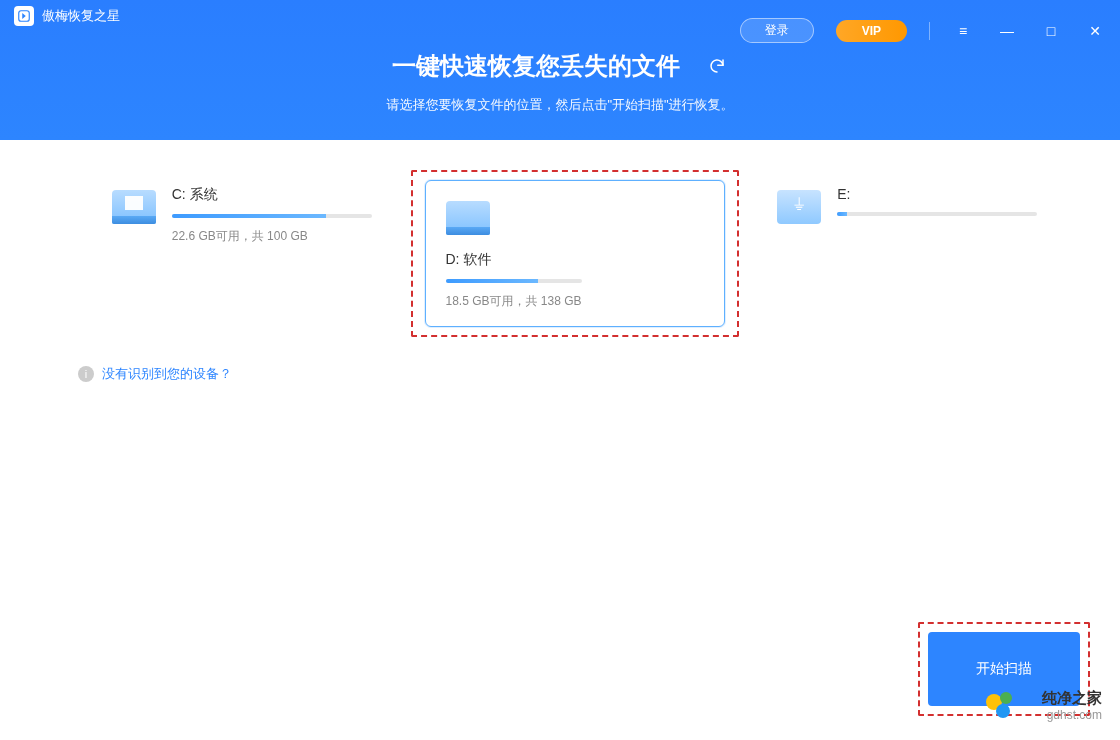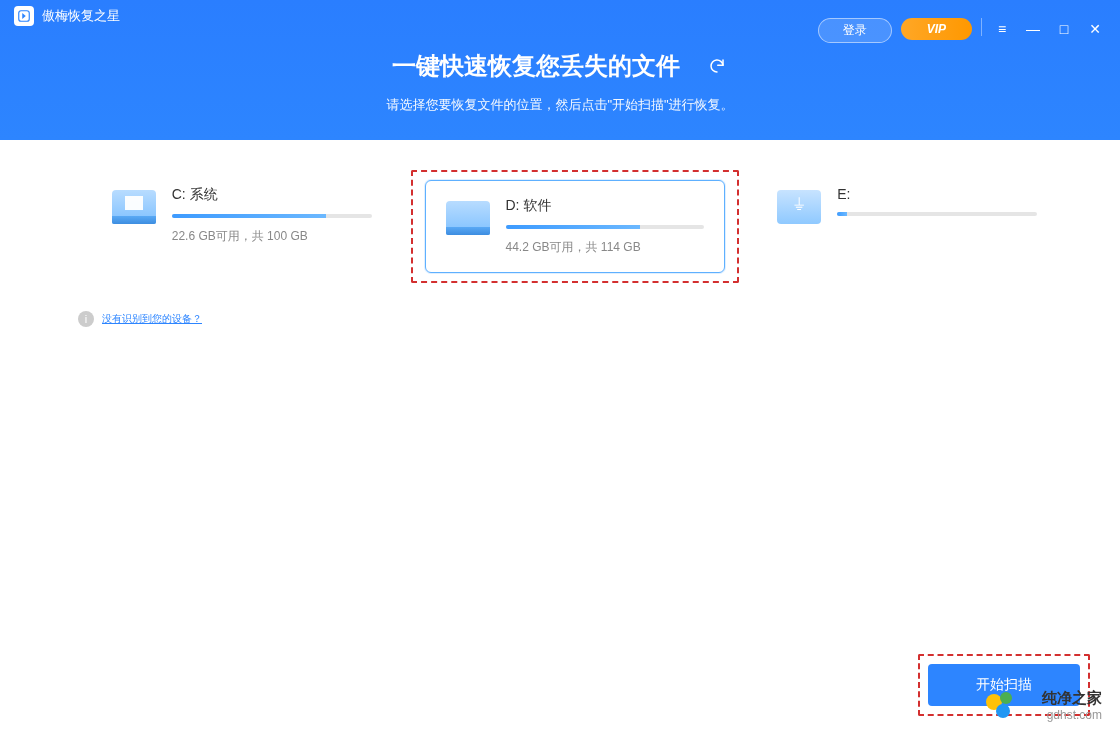--- a/index.html
+++ b/index.html
@@ -3,59 +3,59 @@
 <meta charset="utf-8">
 <style>
 * { margin: 0; padding: 0; box-sizing: border-box; font-family: "Microsoft YaHei", Arial, sans-serif; }
 body { width: 1120px; height: 740px; background: #fff; overflow: hidden; position: relative; }
 
 .header { height: 140px; background: linear-gradient(180deg, #2a7eff 0%, #2d85ff 100%); color: #fff; position: relative; }
 .titlebar { display: flex; align-items: center; padding: 8px 14px; height: 32px; }
 .logo { width: 20px; height: 20px; background: #fff; border-radius: 4px; display: flex; align-items: center; justify-content: center; margin-right: 8px; }
 .logo svg { width: 14px; height: 14px; }
 .app-name { font-size: 13px; font-weight: 500; }
-.titlebar-right { margin-left: auto; display: flex; align-items: flex-start; gap: 9px; margin-top: 29px; }
+.titlebar-right { margin-left: auto; display: flex; align-items: center; gap: 22px; margin-top: 29px; }
 .login-btn { background: rgba(255,255,255,0.15); border: 1px solid rgba(255,255,255,0.5); color: #fff; border-radius: 14px; padding: 3px 24px; font-size: 12px; cursor: pointer; }
-.vip-btn { background: linear-gradient(90deg, #ffa726, #ff9800); border: none; color: #fff; border-radius: 14px; padding: 4px 26px; font-size: 12px; font-weight: bold; cursor: pointer; font-style: italic; }
+.vip-btn { background: linear-gradient(90deg, #ffa726, #ff9800); border: none; color: #fff; border-radius: 14px; padding: 4px 26px; font-size: 12px; font-weight: bold; cursor: pointer; }
 .sep { width: 1px; height: 18px; background: rgba(255,255,255,0.4); }
 .win-ctrl { width: 22px; height: 22px; display: flex; align-items: center; justify-content: center; cursor: pointer; color: #fff; font-size: 14px; }
 
 .hero { text-align: center; padding-top: 18px; }
 .hero-title { font-size: 24px; font-weight: 600; display: inline-flex; align-items: center; gap: 26px; }
 .refresh-icon { width: 22px; height: 22px; display: inline-flex; align-items: center; justify-content: center; cursor: pointer; }
 .hero-sub { font-size: 13px; margin-top: 14px; opacity: 0.95; }
 
 .content { padding: 30px 0 0 0; height: calc(100% - 140px); position: relative; }
 .drives { display: flex; justify-content: center; padding: 0 60px; gap: 16px; margin-left: 29px; }
 .drive-wrap { flex: 1; display: flex; justify-content: center; }
 .highlight { border: 2px dashed #d32f2f; padding: 8px 12px; border-radius: 2px; }
 
 .drive { display: flex; align-items: flex-start; gap: 16px; padding: 16px 20px; border-radius: 6px; width: 300px; }
-.drive.selected { border: 1px solid #5eb0ff; background: #fff; box-shadow: 0 0 0 1px rgba(94,176,255,0.2); }
+.drive.selected { border: 1px solid #5eb0ff; background: #fff; box-shadow: 0 0 0 1px rgba(94,176,255,0.2); flex-direction: column; }
 
 .drive-icon { width: 44px; height: 34px; position: relative; margin-top: 4px; }
 .drive-icon.hdd { background: linear-gradient(180deg, #b8dcff, #7ec0ff); border-radius: 4px 4px 2px 2px; }
 .drive-icon.hdd::after { content:""; position:absolute; bottom:0; left:0; right:0; height:8px; background: linear-gradient(180deg,#5aa9f5,#3d8de0); border-radius: 0 0 2px 2px; }
 .drive-icon.win::before { content:""; position:absolute; top:6px; left:50%; transform:translateX(-50%); width:18px; height:14px; background:#fff; opacity:0.95; }
 .drive-icon.usb { background: linear-gradient(180deg, #c7e3ff, #8fc9ff); border-radius: 4px; }
 .drive-icon.usb::before { content:"⏚"; position:absolute; top:50%; left:50%; transform:translate(-50%,-60%); color:#fff; font-size:16px; }
 
 .drive-info { flex: 1; }
 .drive-name { font-size: 14px; color: #333; margin-bottom: 10px; font-weight:500; }
 .bar { height: 4px; background: #e5e5e5; border-radius: 2px; overflow: hidden; margin-bottom: 10px; }
 .bar-fill { height: 100%; background: linear-gradient(90deg, #3d9bff, #6bb8ff); }
 .drive-stats { font-size: 12px; color: #888; }
 
 .help-link { display: flex; align-items: center; gap: 8px; margin: 28px 0 0 78px; }
 .help-icon { width: 16px; height: 16px; border-radius: 50%; background: #ccc; color: #fff; font-size: 11px; display: flex; align-items: center; justify-content: center; }
-.help-link a { font-size: 10px; color: #2d85ff; text-decoration: underline; cursor: pointer; }
+.help-link a { font-size: 13px; color: #2d85ff; cursor: pointer; }
 
 .footer { position: absolute; right: 30px; bottom: 24px; }
 .scan-wrap { border: 2px dashed #d32f2f; padding: 8px; border-radius: 2px; }
-.scan-btn { background: #2d85ff; color: #fff; border: none; border-radius: 4px; padding: 12px 48px; font-size: 14px; cursor: pointer; min-width: 150px; }
+.scan-btn { background: #2d85ff; color: #fff; border: none; border-radius: 4px; padding: 28px 48px; font-size: 14px; cursor: pointer; min-width: 150px; }
 
 .watermark { position: absolute; right: 18px; bottom: 18px; display:flex; align-items:center; gap:22px; }
 .wm-dots { position:relative; width:34px; height:28px; }
 .wm-dots span { position:absolute; border-radius:50%; }
 .wm-text { font-size: 15px; color: #333; font-weight: 600; }
 .wm-sub { font-size: 12px; color: #999; display:block; text-align:right; }
 </style>
 </head>
 <body>
 
@@ -108,21 +108,21 @@
       </div>
       <div class="drive-wrap">
         <div class="highlight">
           <div class="drive selected">
     <div class="drive-icon hdd"></div>
     <div class="drive-info">
       <div class="drive-name">D: 软件</div>
       <div class="bar">
                 <div class="bar-fill" style="width:68%"></div>
               </div>
-      <div class="drive-stats">44.2 GB可用，共 114 GB</div>
+      <div class="drive-stats">18.5 GB可用，共 138 GB</div>
     </div>
           </div>
         </div>
       </div>
       <div class="drive-wrap">
         <div class="drive">
     <div class="drive-icon usb"></div>
     <div class="drive-info">
       <div class="drive-name">E:</div>
       <div class="bar">

